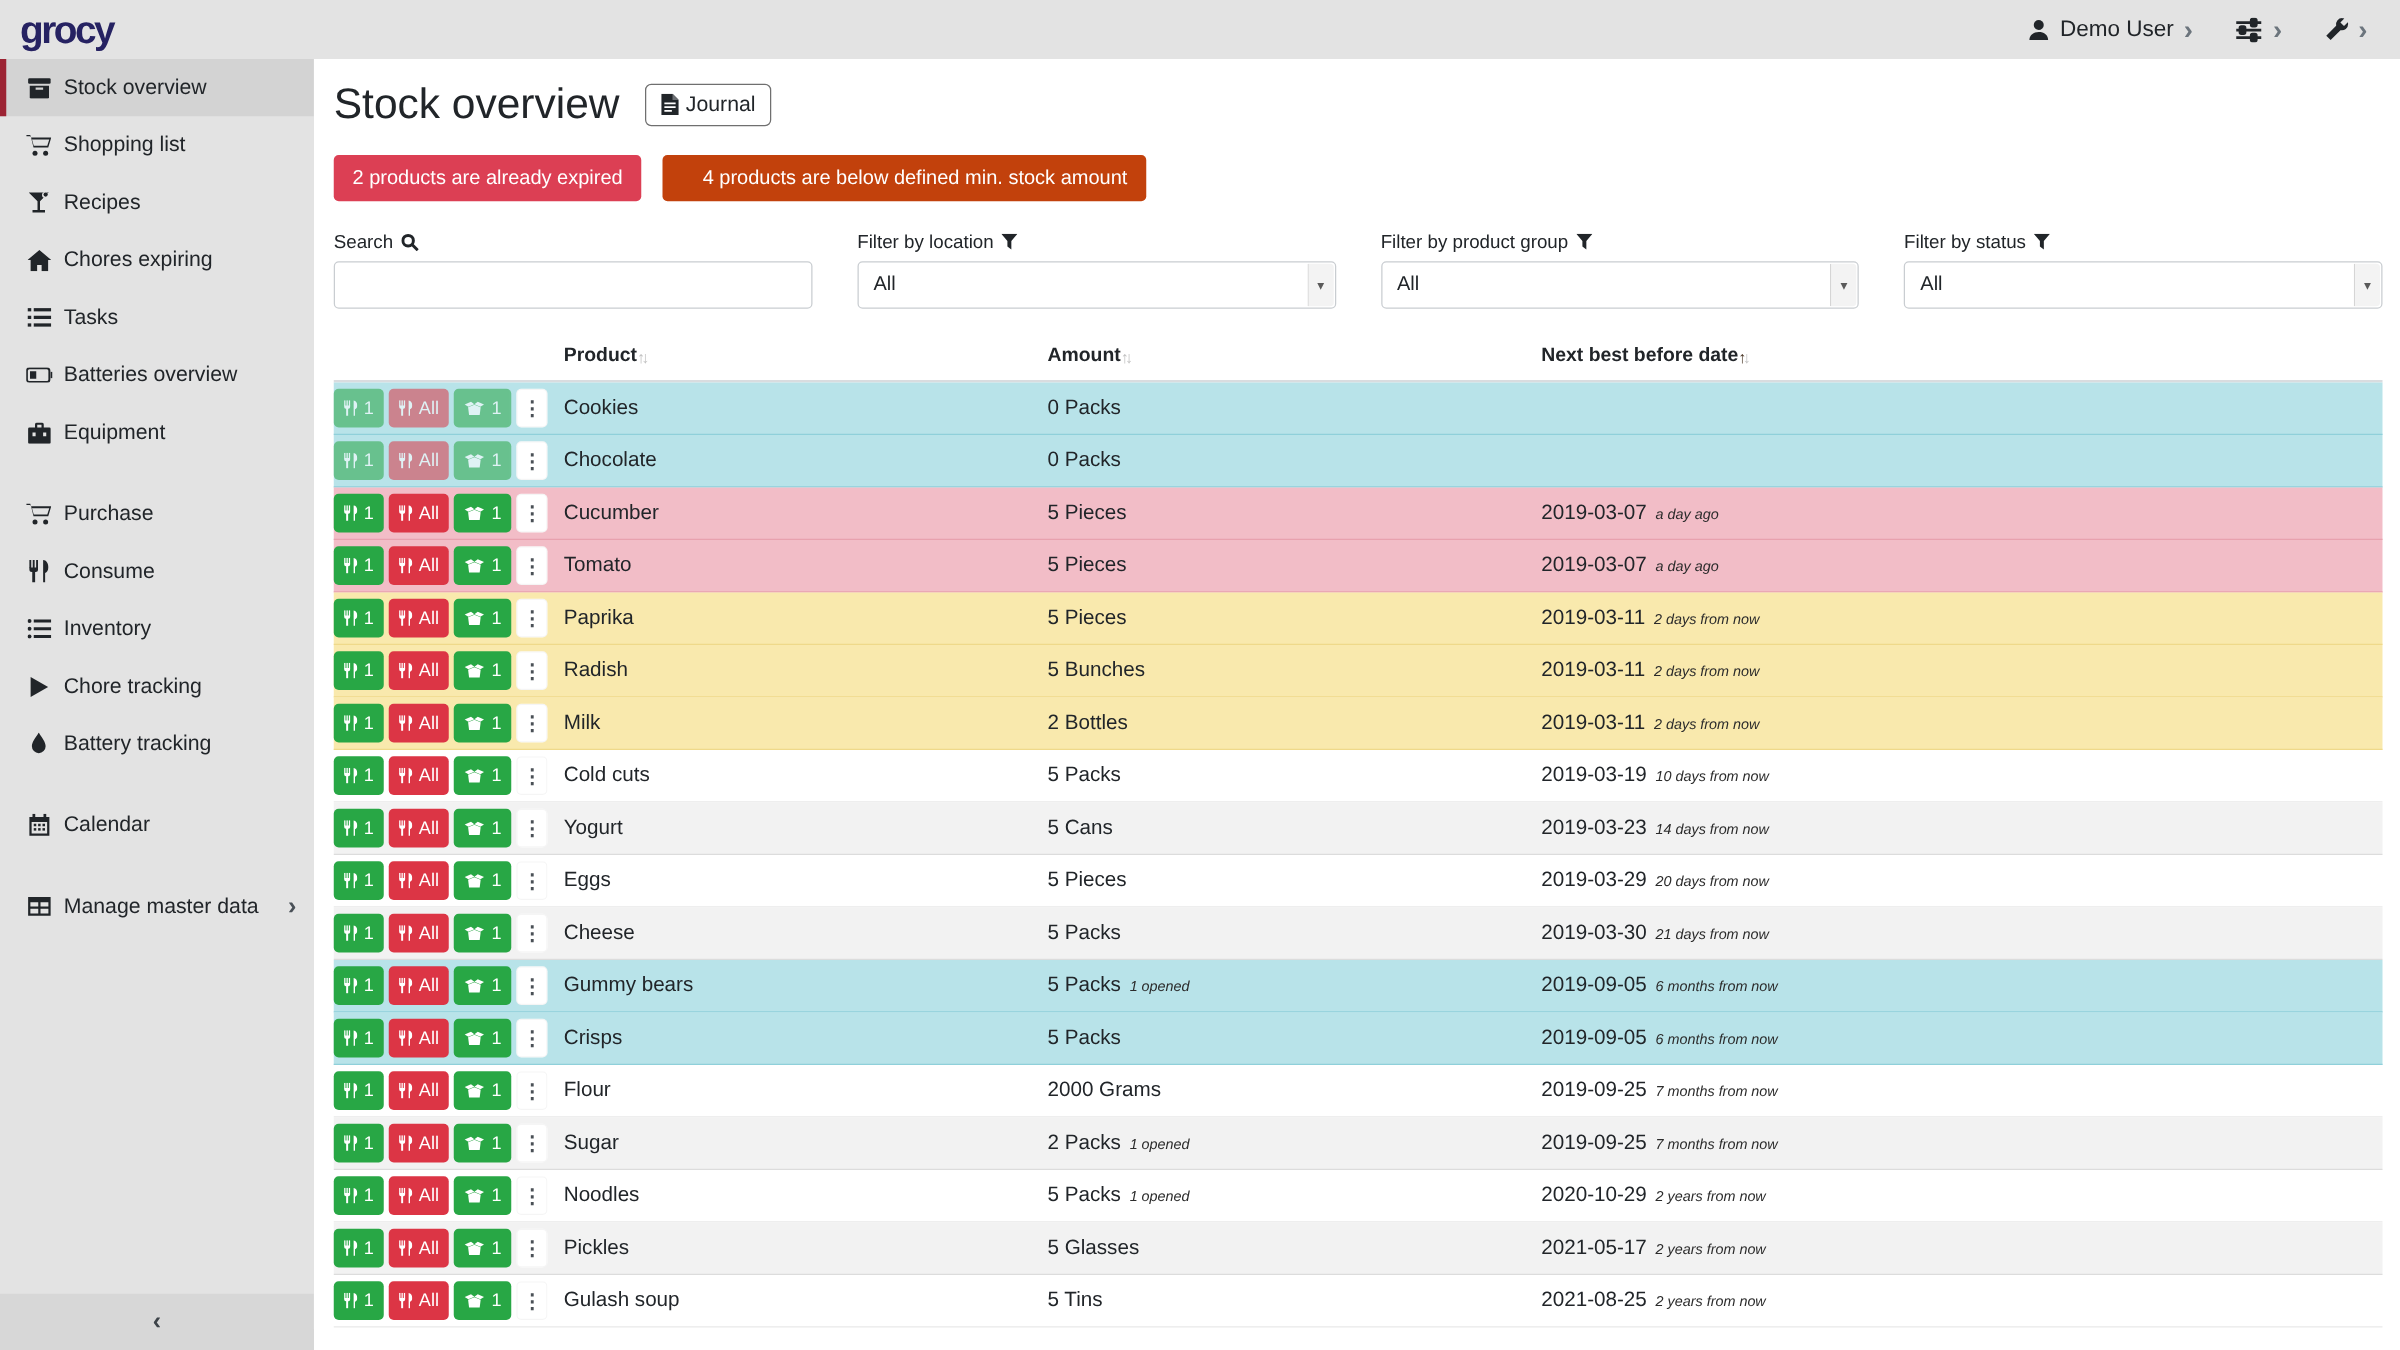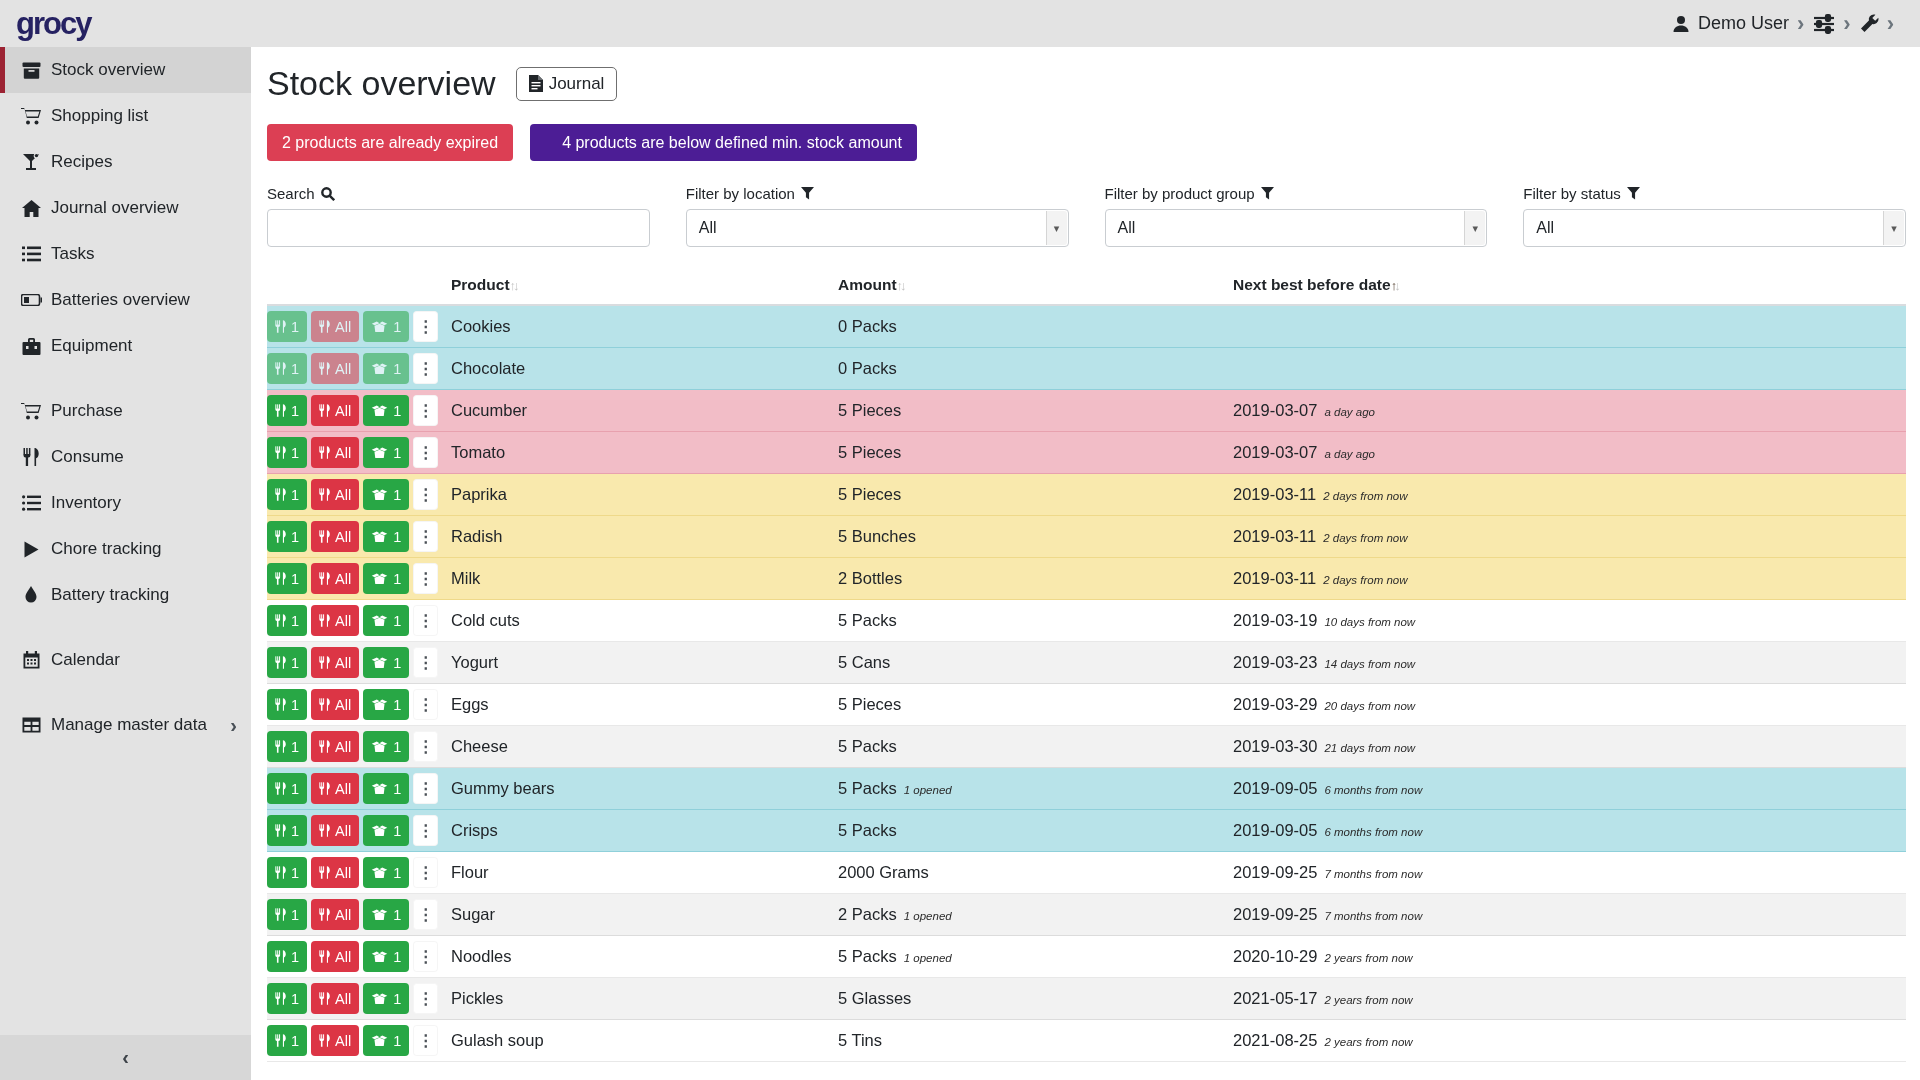--- a/index.html
+++ b/index.html
@@ -9,21 +9,21 @@
     font-family:"Liberation Sans", sans-serif;
     background:#e3e3e3; color:#212529;
   }
   
   .topbar {
     position:fixed; top:0; left:0; width:1920px; height:47px;
     background:#e3e3e3; display:flex; align-items:center;
     justify-content:space-between; padding:0 26px 0 16px; z-index:20;
   }
   .logo { font-size:31px; font-weight:bold; color:#262262; letter-spacing:-2px; }
-  .top-right { display:flex; align-items:center; gap:9px; }
+  .top-right { display:flex; align-items:center; gap:34px; }
   .top-group { display:flex; align-items:center; gap:8px; cursor:pointer; }
   .top-group .lbl { font-size:18px; }
   .chev { color:#6c757d; font-size:22px; font-weight:bold; line-height:1; }
   .ticon { display:flex; align-items:center; color:#212529; }
   
   .sidebar {
     position:fixed; top:47px; left:0; width:251px; bottom:0;
     background:#e3e3e3; z-index:10;
   }
   .side-item {
@@ -54,21 +54,21 @@
     font-size:17px; color:#212529; padding:6px 12px; cursor:pointer;
     font-family:inherit;
   }
   .alert-row { display:flex; gap:17px; margin-top:21px; }
   .alert {
     height:37px; display:inline-flex; align-items:center; padding:0 15px;
     border-radius:4px; font-size:16px; cursor:pointer;
   }
   .alert.warn { background:#f0b40a; color:#26200a; }
   .alert.expired { background:#dc3f54; color:#fff; }
-  .alert.minstock { background:#4c1d95; color:#fff;padding-left:32px; }
+  .alert.minstock { background:#c2410c; color:#fff;padding-left:32px; }
   
   .filters { display:grid; grid-template-columns:repeat(4,1fr); column-gap:36px; margin-top:24px; }
   .f-label { font-size:15px; display:flex; align-items:center; gap:6px; margin-bottom:7px; color:#212529; }
   .f-input {
     width:100%; height:38px; border:1px solid #c9cdd1; border-radius:4px;
     font-size:16px; padding:0 10px; font-family:inherit; background:#fff; color:#212529;
   }
   .f-select {
     position:relative; width:100%; height:38px; border:1px solid #c9cdd1; border-radius:4px;
     background:#fff; display:flex; align-items:center; padding:0 30px 0 12px;
@@ -187,21 +187,21 @@
         </svg>
     </span>
     <span class="side-label">Recipes</span>
   </div>
   <div class="side-item">
     <span class="side-icon">
       <svg width="19" height="17" viewBox="0 0 19 17" fill="currentColor">
           <path d="M9.5 0 0 8h2.5v9h5.2v-5h3.6v5h5.2V8H19z"></path>
         </svg>
     </span>
-    <span class="side-label">Journal overview</span>
+    <span class="side-label">Chores expiring</span>
   </div>
   <div class="side-item">
     <span class="side-icon">
       <svg width="19" height="16" viewBox="0 0 19 16" fill="currentColor">
           <rect x="0" y="0.5" width="3" height="2.6"></rect>
           <rect x="5" y="0.5" width="14" height="2.6"></rect>
           <rect x="0" y="6.6" width="3" height="2.6"></rect>
           <rect x="5" y="6.6" width="14" height="2.6"></rect>
           <rect x="0" y="12.7" width="3" height="2.6"></rect>
           <rect x="5" y="12.7" width="14" height="2.6"></rect>

